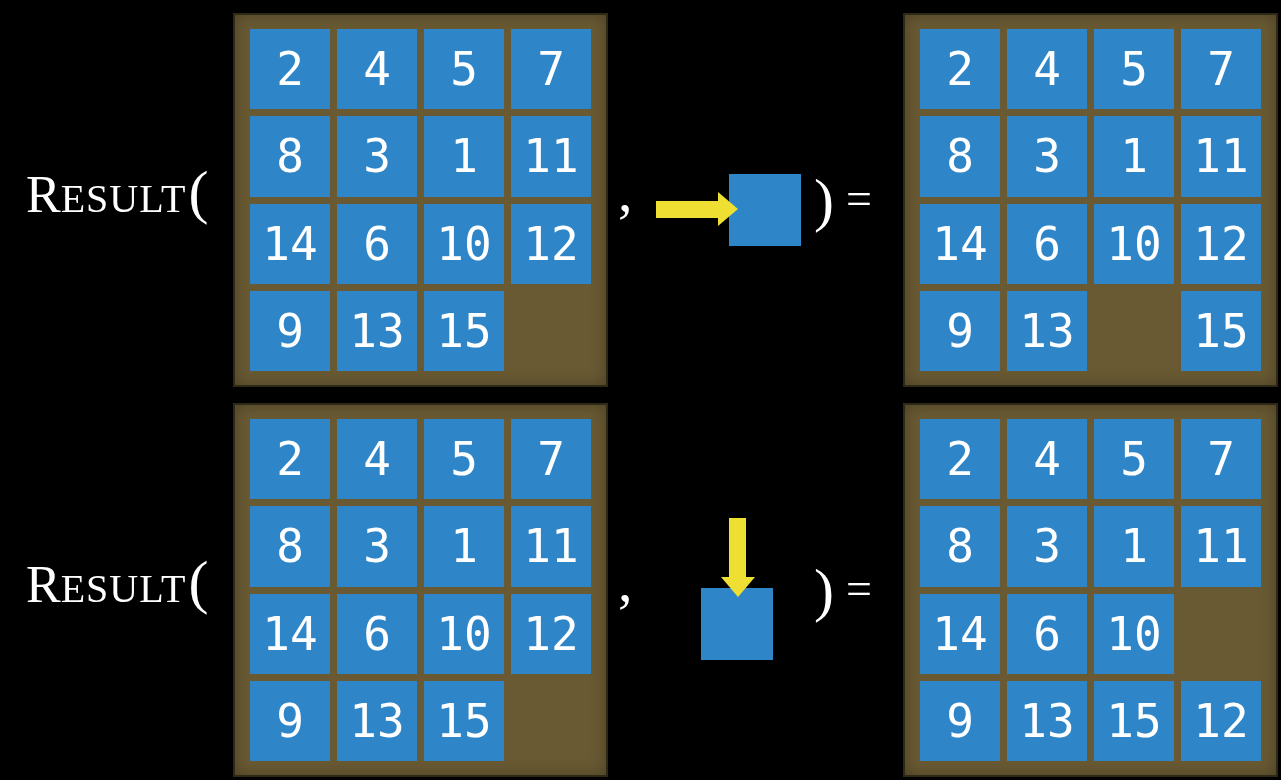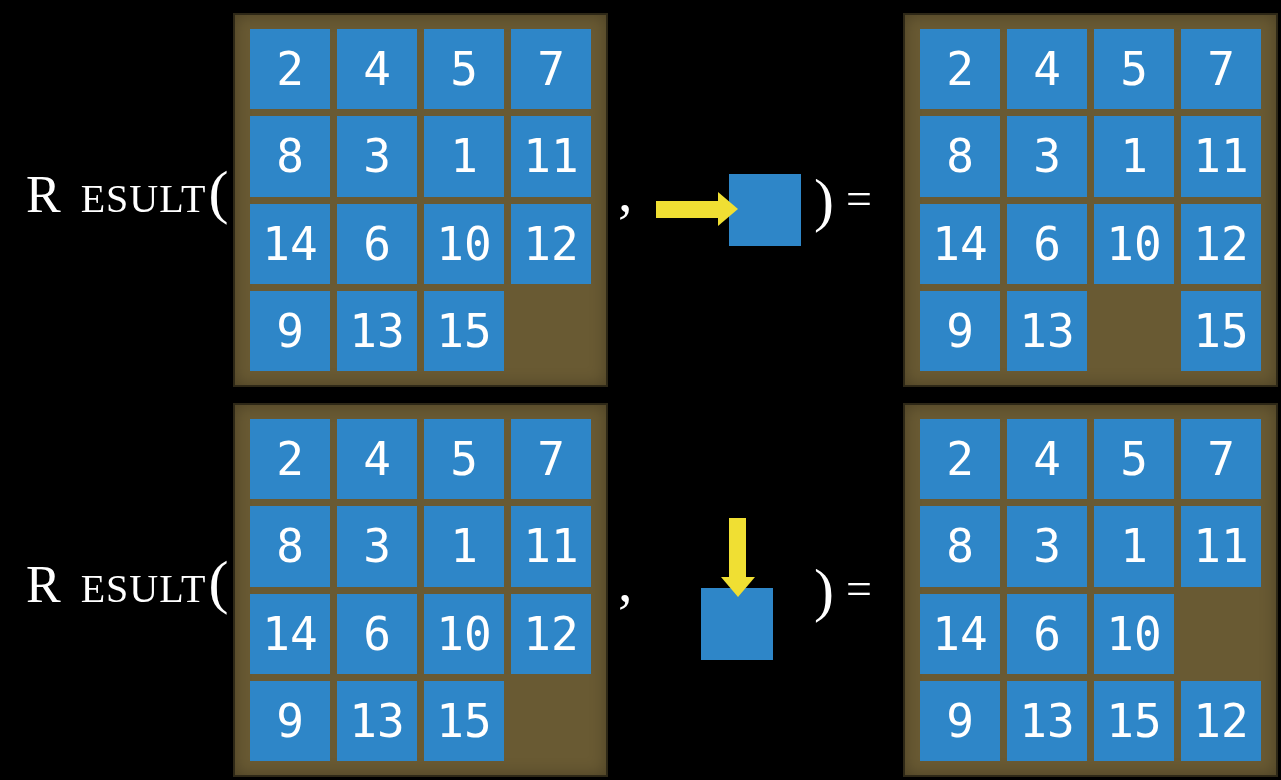--- a/index.html
+++ b/index.html
@@ -19,21 +19,21 @@
   .row { position: absolute; left: 0; width: 1281px; height: 390px; }
   #row-0 { top: 0; }
   #row-1 { top: 390px; }
 
   
   .func-label {
     position: absolute; left: 26px; top: 162px; height: 80px;
     display: flex; align-items: baseline; white-space: nowrap;
   }
   .func-initial { font-size: 52px; line-height: 1; }
-  .func-rest { font-size: 40px; line-height: 1; letter-spacing: 1px; margin-left: 20px; }
+  .func-rest { font-size: 40px; line-height: 1; letter-spacing: 1px; }
   .func-paren-open { font-size: 60px; line-height: 1; margin-left: 2px; }
 
   
   .board {
     position: absolute; top: 13px; width: 375px; height: 374px;
     background: var(--color-board);
     border: 2px solid var(--color-board-border);
     box-shadow: inset 0 0 16px rgba(0,0,0,0.28), 3px 3px 7px rgba(0,0,0,0.65);
     padding: 14px 15px; display: grid;
     grid-template-columns: repeat(4, 1fr);

